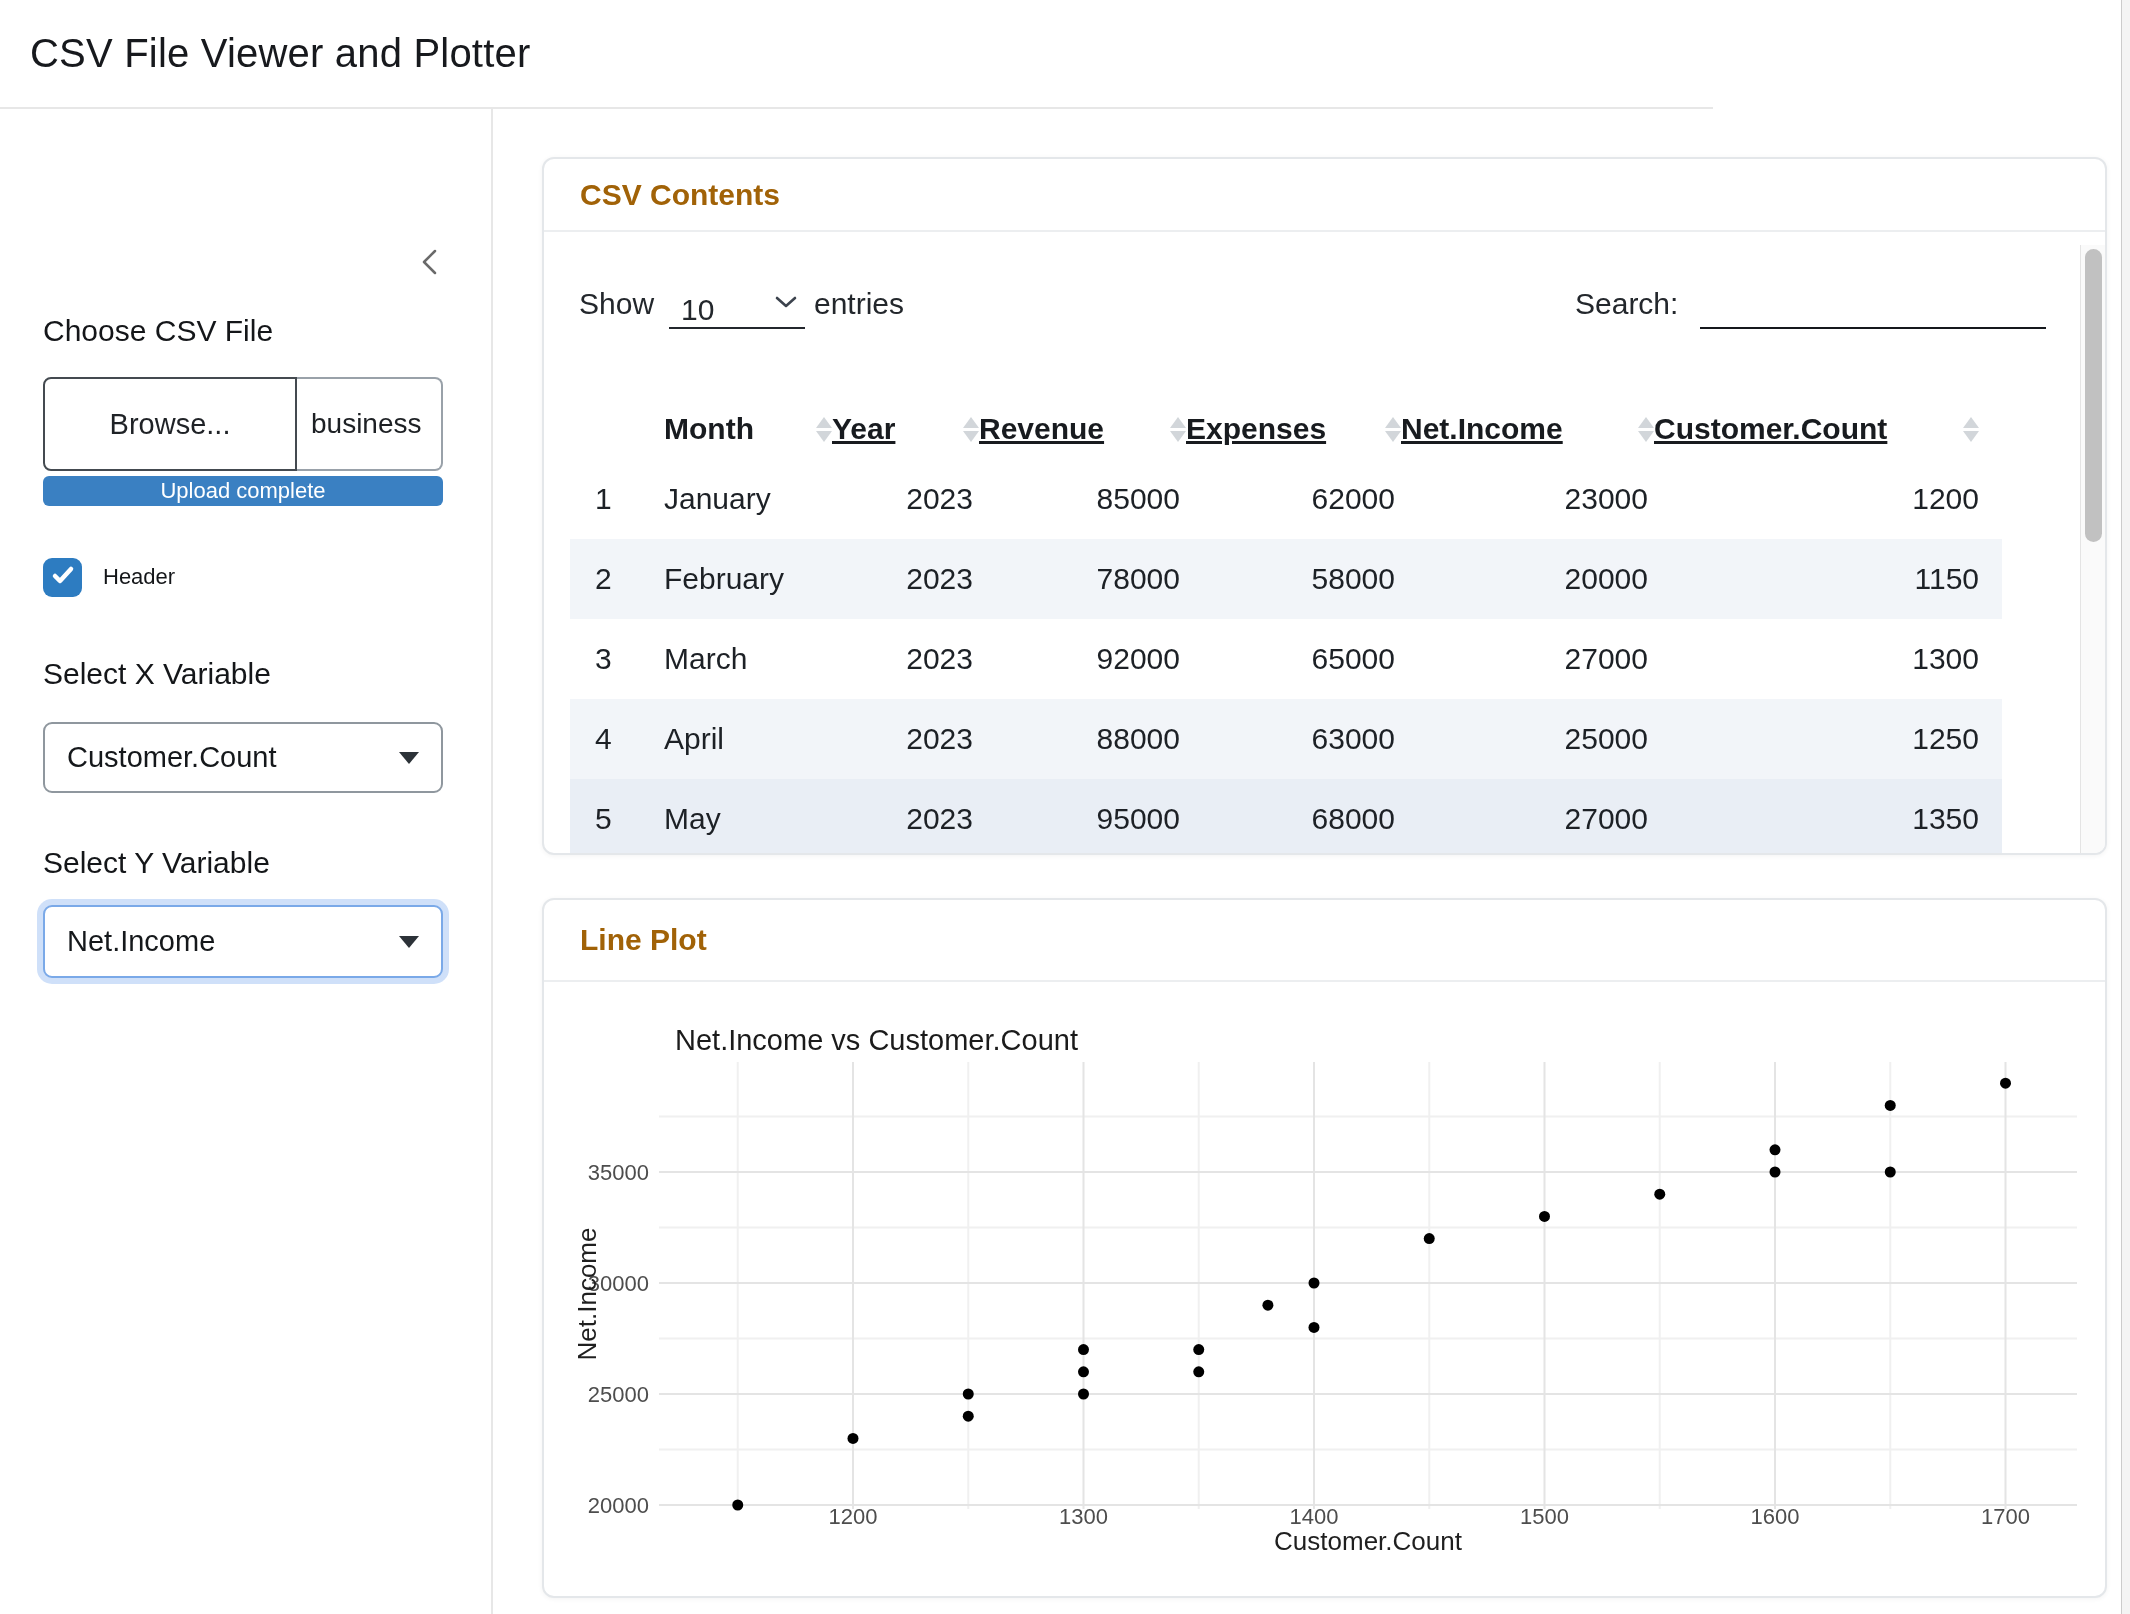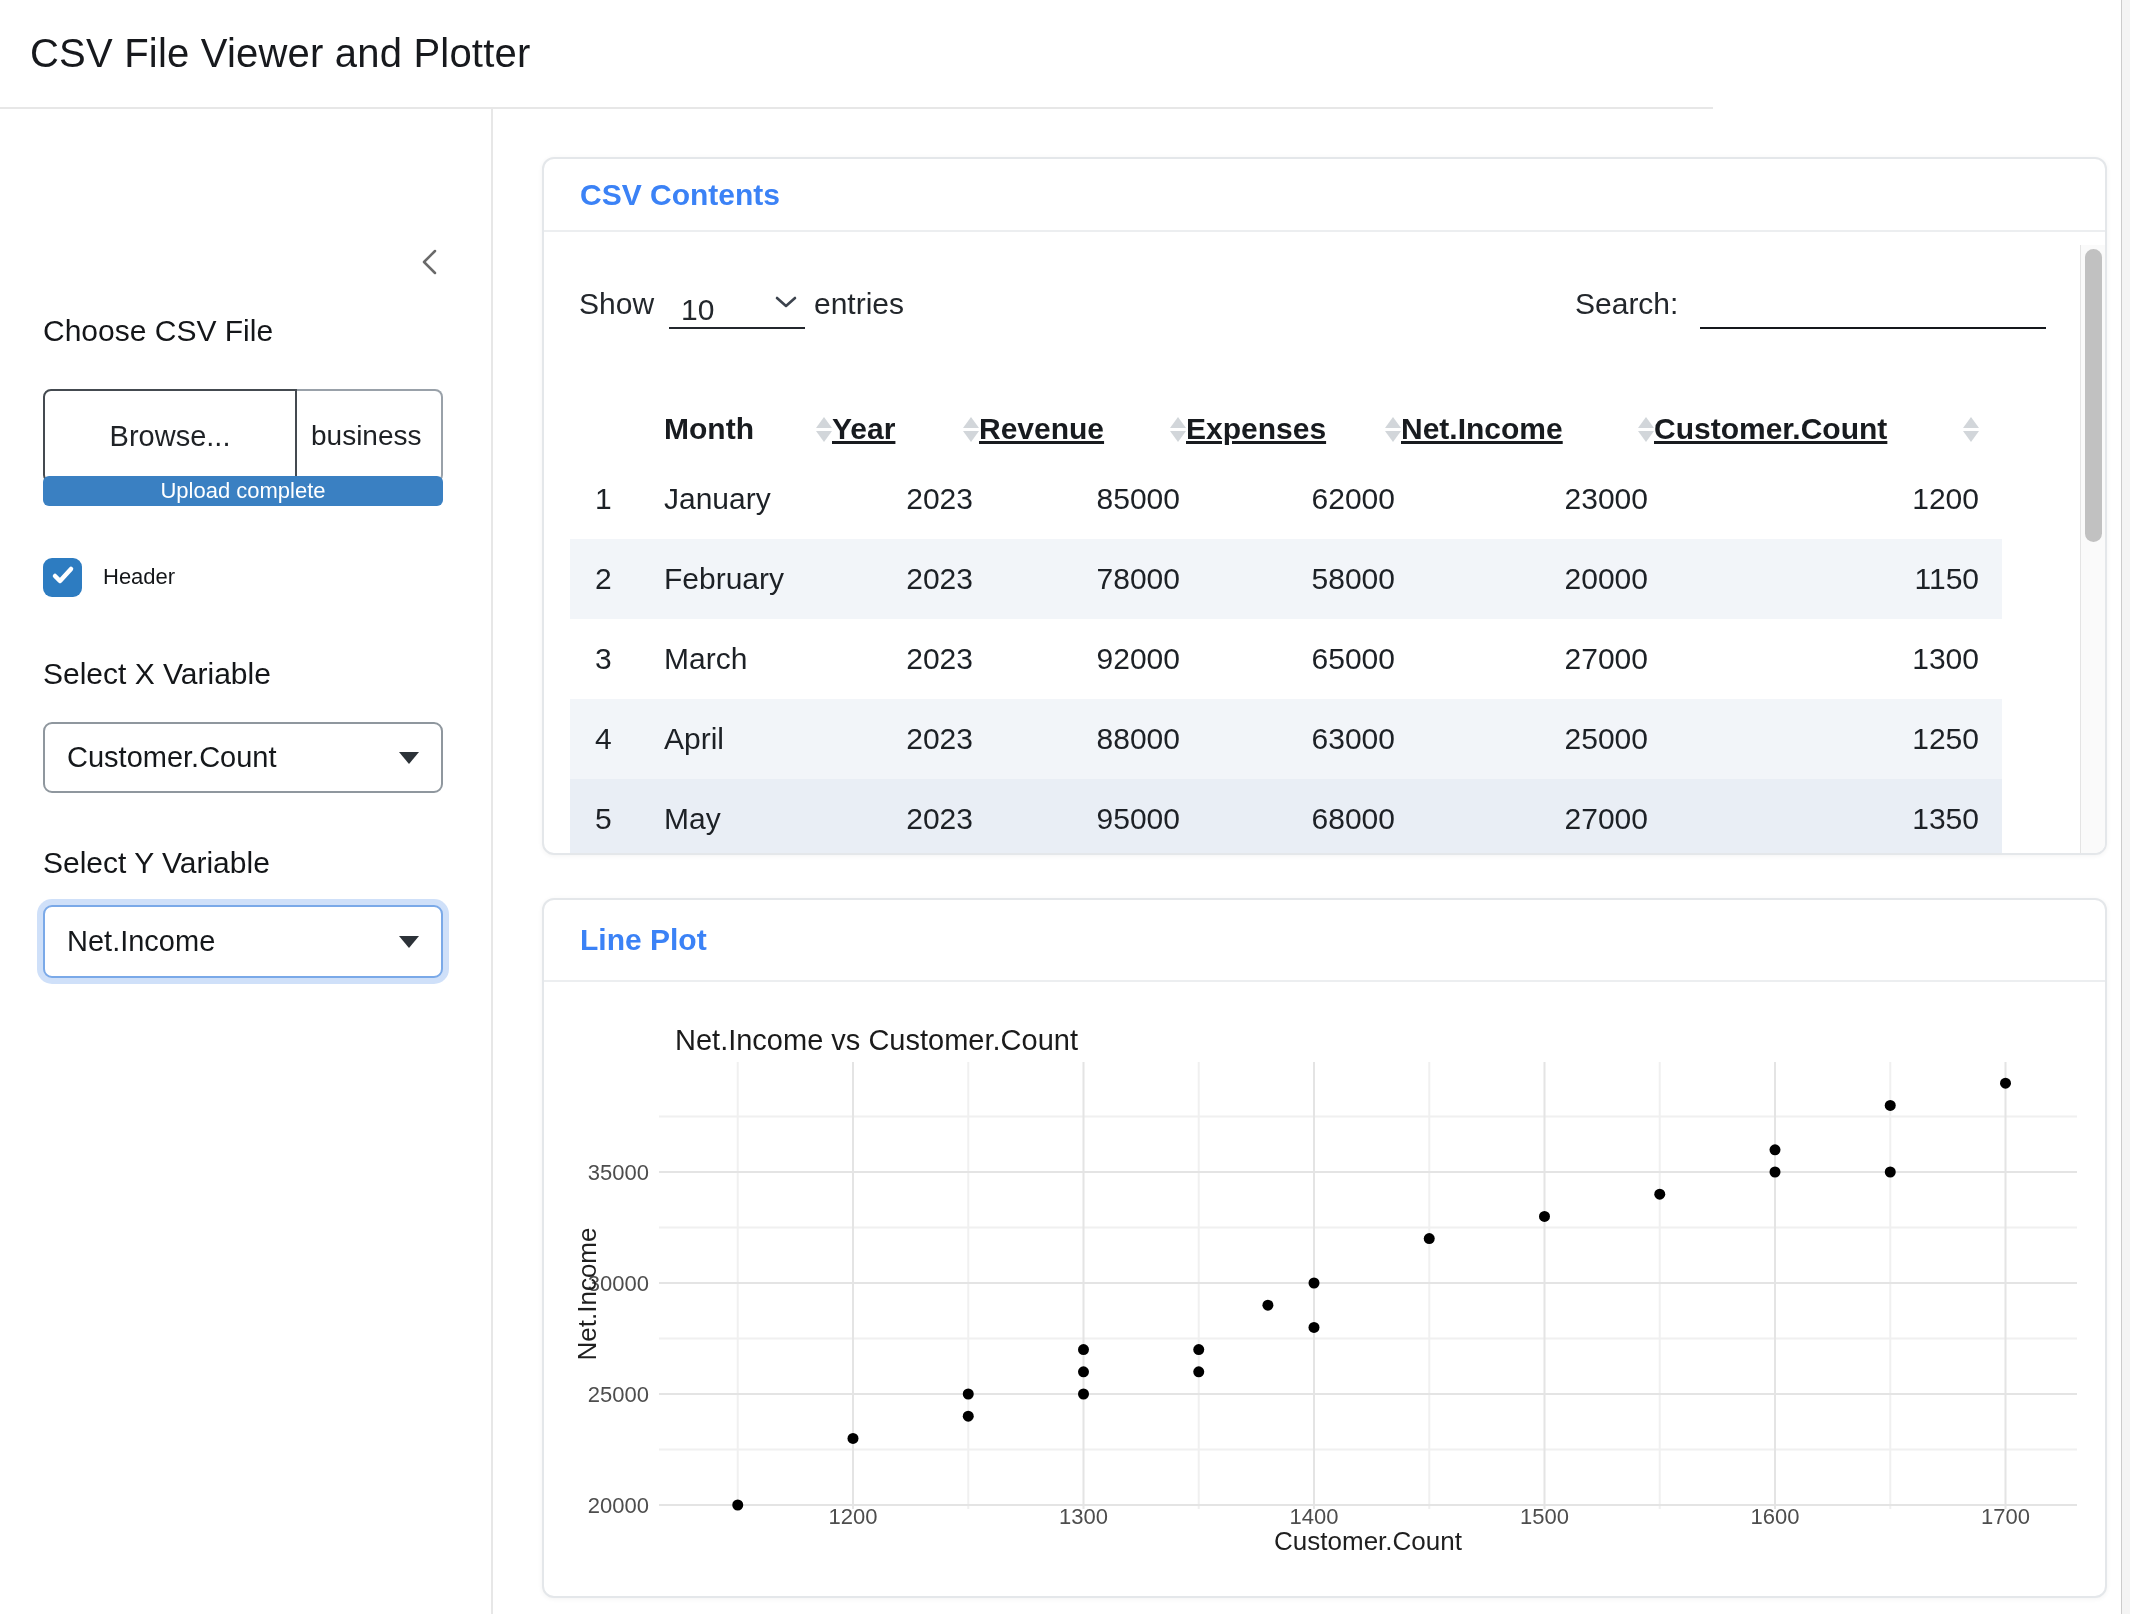--- a/index.html
+++ b/index.html
@@ -12,21 +12,21 @@
             border-bottom:2px solid #e7e7e7; display:flex; align-items:center; background:#fff; }
   .app-title { font-size:40px; font-weight:400; color:#17191d; margin-left:30px; letter-spacing:0.2px; }
 
   
   .sidebar { position:absolute; left:0; top:109px; width:493px; height:1505px;
              border-right:2px solid #e7e7e7; background:#fff; }
   .collapse-btn { position:absolute; left:408px; top:132px; width:44px; height:44px;
                   display:flex; align-items:center; justify-content:center; background:none; border:none; cursor:pointer; }
   .side-label { position:absolute; left:43px; font-size:30px; font-weight:400; color:#141619; }
   .lbl-file { top:205px; }
-  .file-group { position:absolute; left:43px; top:280px; width:459px; height:94px; display:flex; }
+  .file-group { position:absolute; left:43px; top:268px; width:459px; height:94px; display:flex; }
   .browse-btn { width:254px; height:94px; background:#fff; border:2px solid #444a50; border-radius:8px 0 0 8px;
                 font-family:"Liberation Sans",sans-serif; font-size:29px; color:#1f2226; }
   .file-name { width:146px; height:94px; border:2px solid #99a1a9; border-left:none; border-radius:0 8px 8px 0;
                display:flex; align-items:center; padding-left:14px; font-size:28px; color:#1d2024;
                overflow:hidden; white-space:nowrap; }
   .progress { position:absolute; left:43px; top:367px; width:400px; height:30px; background:#3a80c2;
               border-radius:6px; display:flex; align-items:center; justify-content:center; }
   .progress-text { color:#fff; font-size:22px; }
   .checkbox-row { position:absolute; left:43px; top:448px; height:40px; display:flex; align-items:center; }
   .checkbox { width:39px; height:39px; background:#2d7cc1; border-radius:9px; display:flex;
@@ -43,21 +43,21 @@
   .caret { width:0; height:0; border-left:10px solid transparent; border-right:10px solid transparent;
            border-top:12px solid #2c3238; }
 
   
   .card { position:absolute; left:542px; width:1565px; background:#fff; border:2px solid #e4e7ea;
           border-radius:12px; box-shadow:0 1px 5px rgba(0,0,0,0.05); overflow:hidden; }
   .card-table { top:157px; height:698px; }
   .card-plot  { top:898px; height:700px; }
   .card-header { height:73px; border-bottom:2px solid #eceef0; display:flex; align-items:center; }
   .card-plot .card-header { height:82px; }
-  .card-title { margin-left:36px; font-size:30px; font-weight:700; color:#3b82f6; }
+  .card-title { margin-left:36px; font-size:30px; font-weight:700; color:#a16207; }
 
   
   .ctl-label { position:absolute; font-size:30px; color:#23272c; }
   .show-label { left:35px; top:128px; }
   .entries-label { left:270px; top:128px; }
   .length-select { position:absolute; left:125px; top:122px; width:136px; height:48px;
                    border-bottom:2px solid #23272d; display:flex; align-items:flex-start;
                    justify-content:space-between; padding:0 8px 0 12px; cursor:pointer; }
   .length-value { font-size:30px; color:#23272c; margin-top:12px; }
   .search-label { left:1031px; top:128px; }

